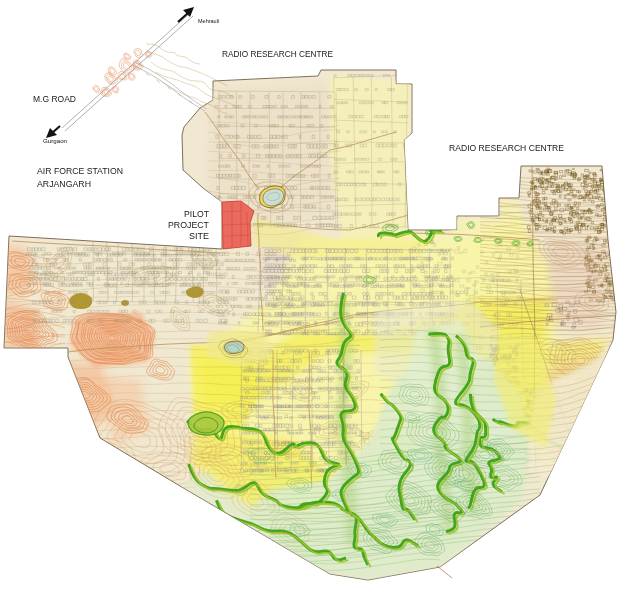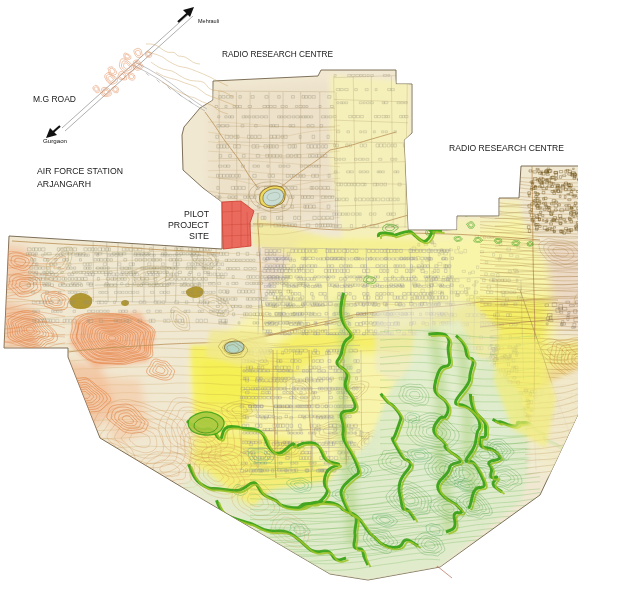--- a/index.html
+++ b/index.html
@@ -1,16 +1,16 @@
 <!DOCTYPE html>
 <html><head>
 <meta charset="utf-8">
 <style>
 html,body{margin:0;padding:0;background:#ffffff;}
-#map{width:578px;height:592px;position:relative;overflow:hidden;background:#ffffff;}
+#map{width:625px;height:592px;position:relative;overflow:hidden;background:#ffffff;}
 </style>
 </head>
 <body>
 
 <div id="map">
 <svg width="625" height="592" viewBox="0 0 625 592" xmlns="http://www.w3.org/2000/svg">
 <defs>
         <clipPath id="bodyclip">
           <path d="M213,81L318,76L321,70L396,70L396,84L412,84L412,133L404,140L408,230L457,230L457,216L499,216L499,198L519,198L521,166L602,166L608,240L616,312L613,340L540,495L440,567L368,580L330,574L180,486L100,438L68,357L68,348L4,348L9,236L222,249L222,202L203,188L183,170L182,135L184,127L200,108L213,100Z"></path>
         </clipPath>

